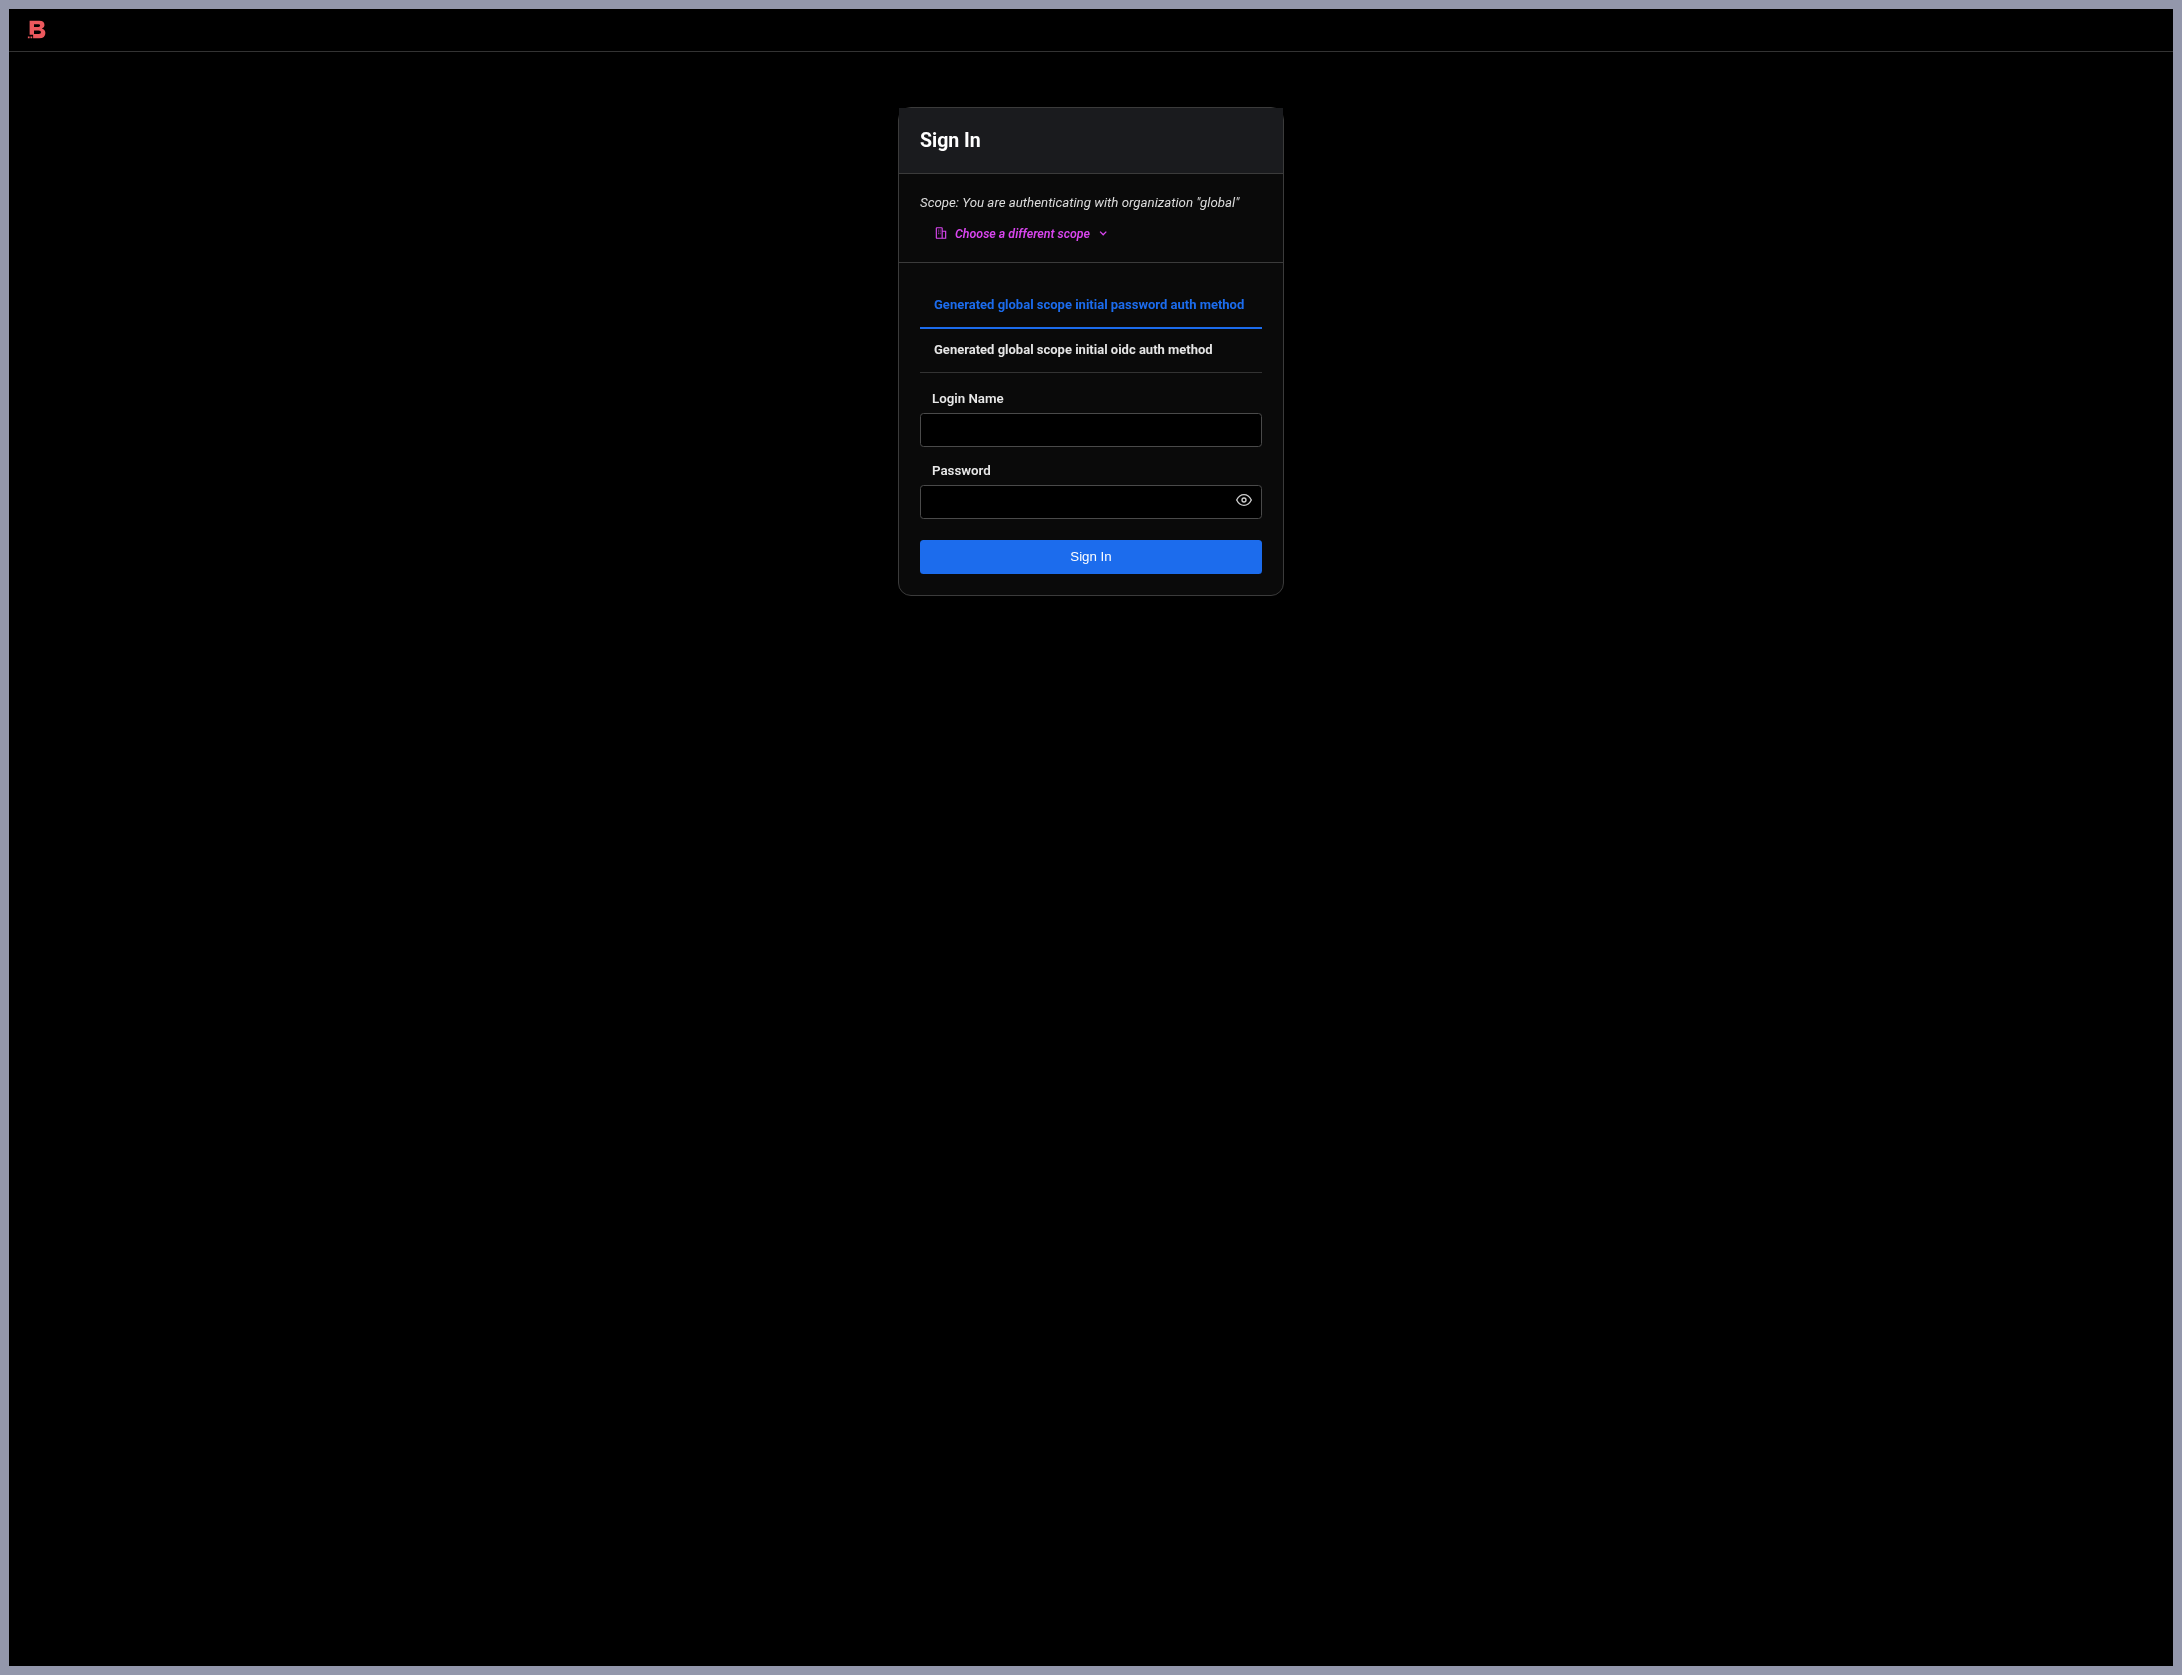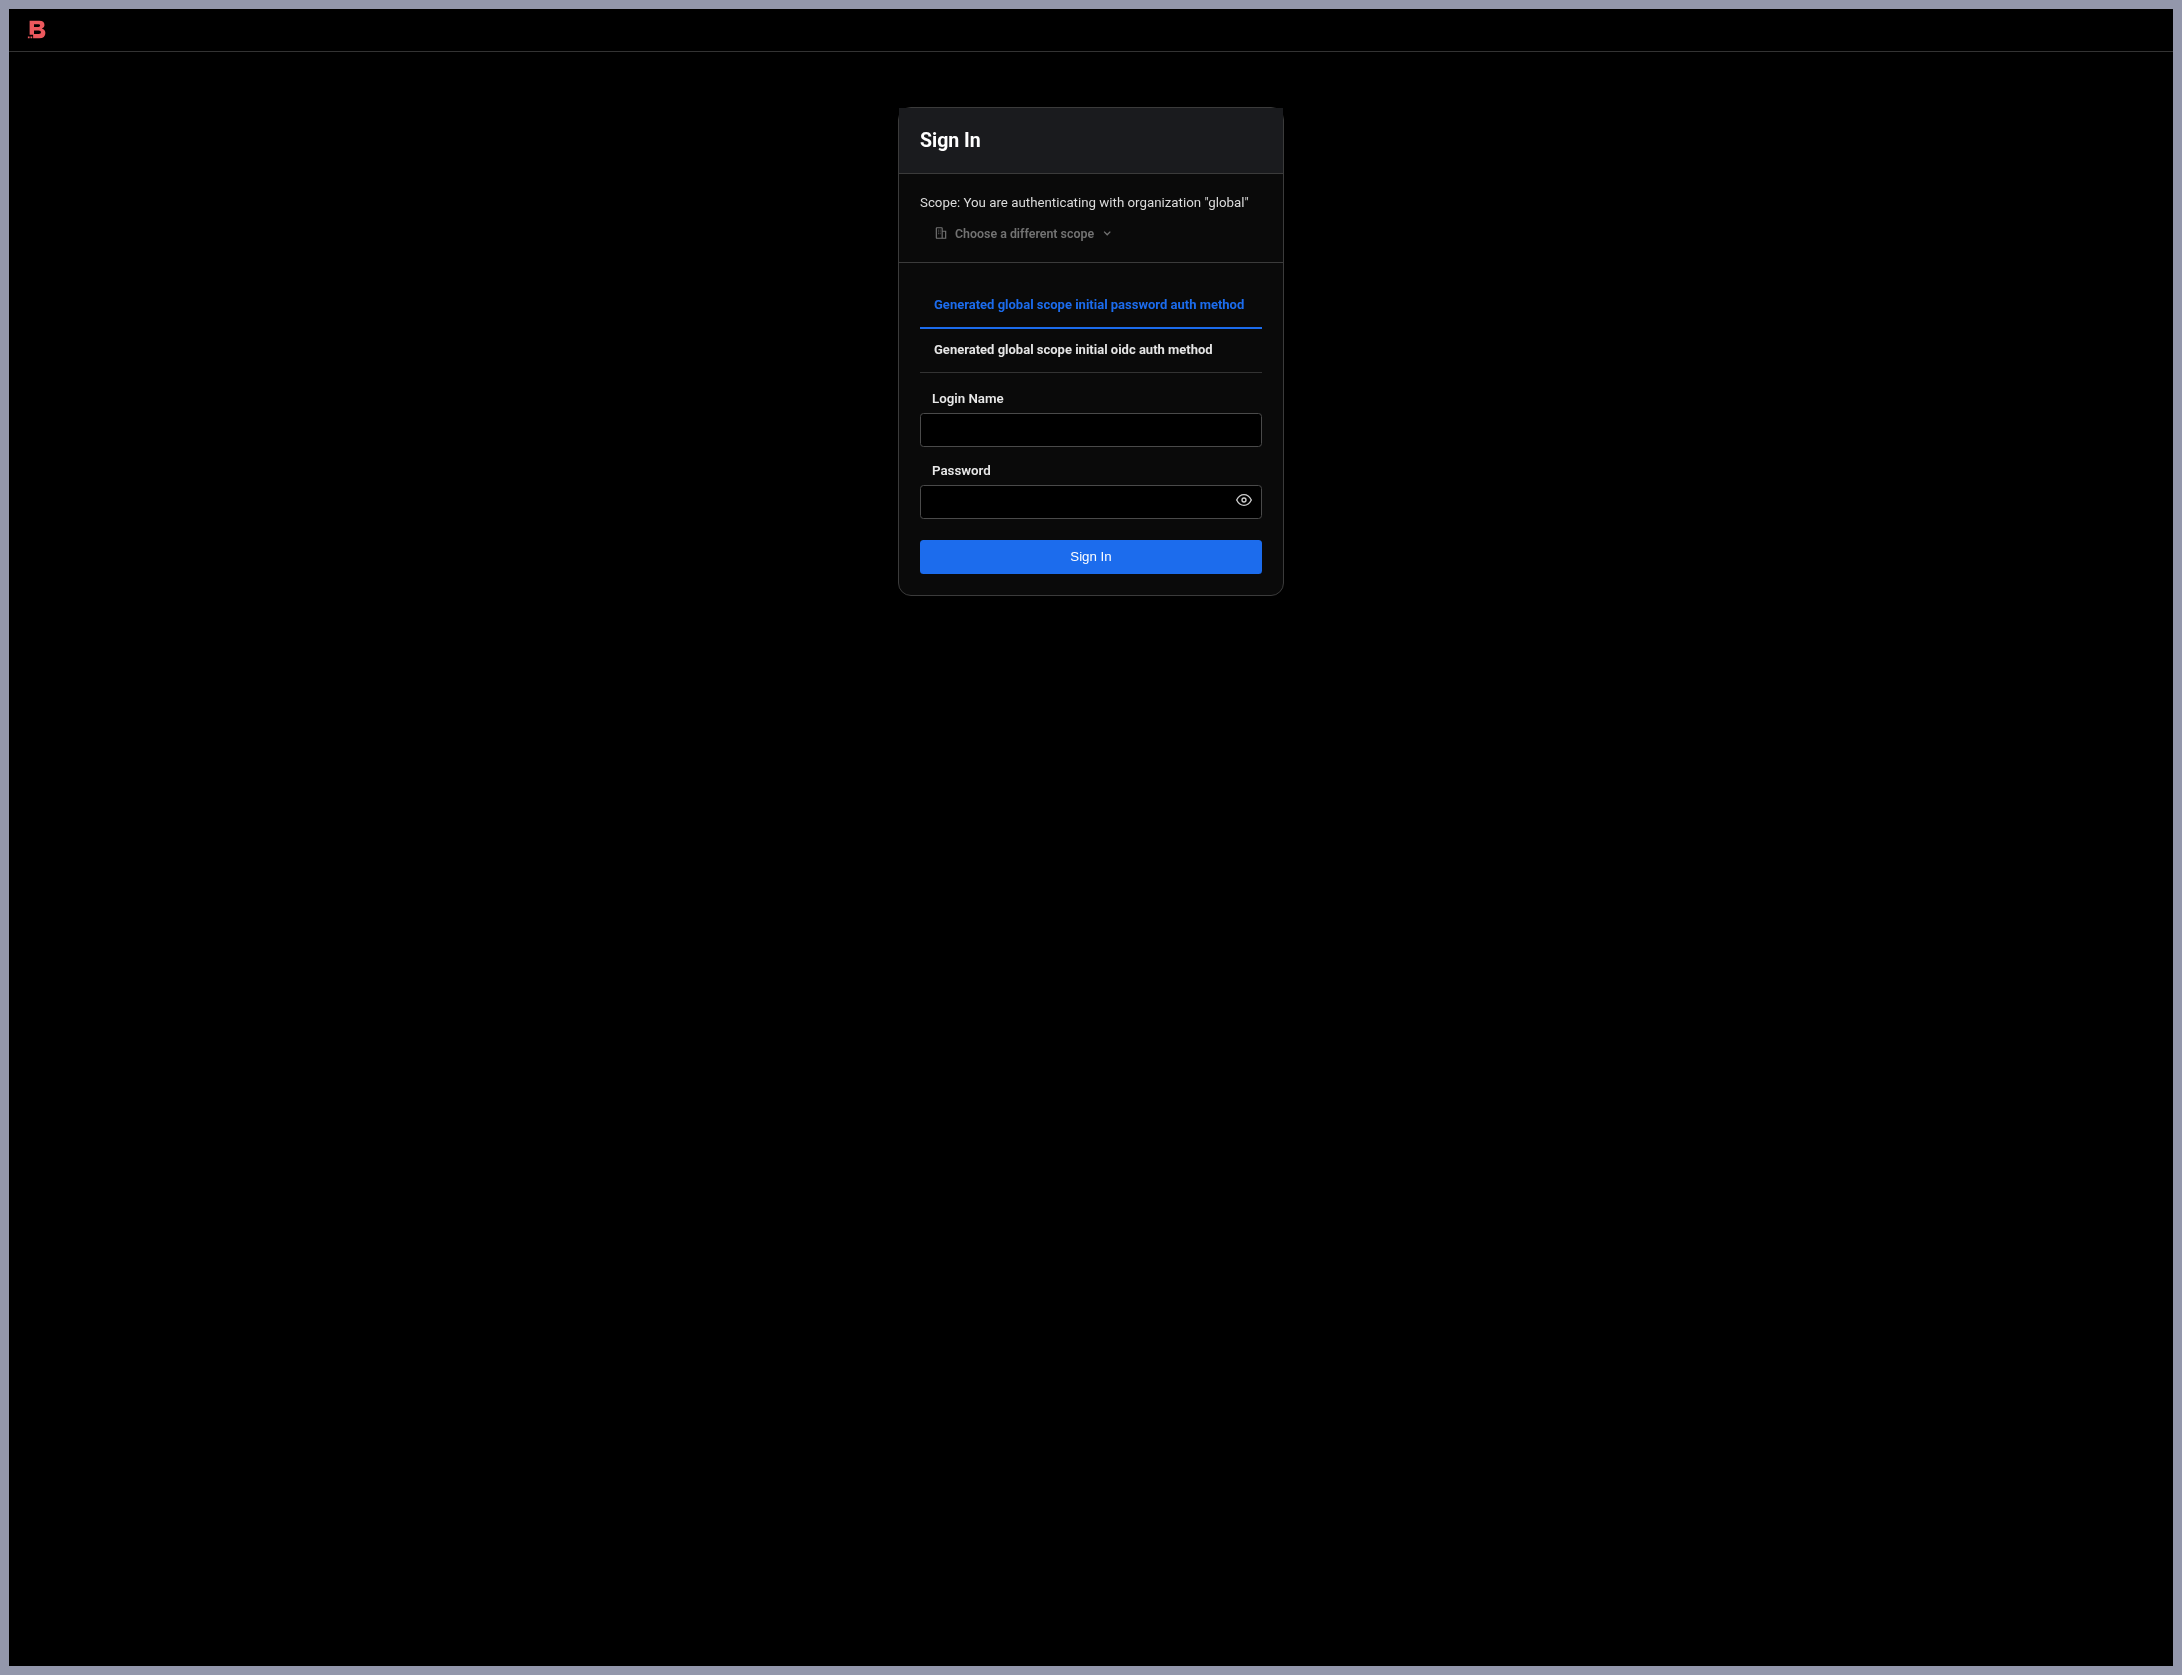--- a/index.html
+++ b/index.html
@@ -52,31 +52,32 @@
       border-bottom: 0.9px solid #3b3b3b;
     }
     .card-title {
       color: #fff;
       font-size: 19.5px;
       font-weight: 700;
     }
     .scope-section {
       padding: 21px;
       border-bottom: 0.9px solid #3b3b3b;
+      font-style: italic;
     }
     .scope-text {
       color: #dcdcdc;
       font-size: 13.3px;
       margin-bottom: 16px;
     }
     .scope-button {
       display: flex;
       align-items: center;
       gap: 7px;
-      color: #737373;
+      color: #d946ef;
       font-size: 12.4px;
       font-weight: 600;
       cursor: pointer;
       padding-left: 14px;
     }
     .scope-building-icon {
       width: 14px;
       height: 14px;
       flex-shrink: 0;
     }

